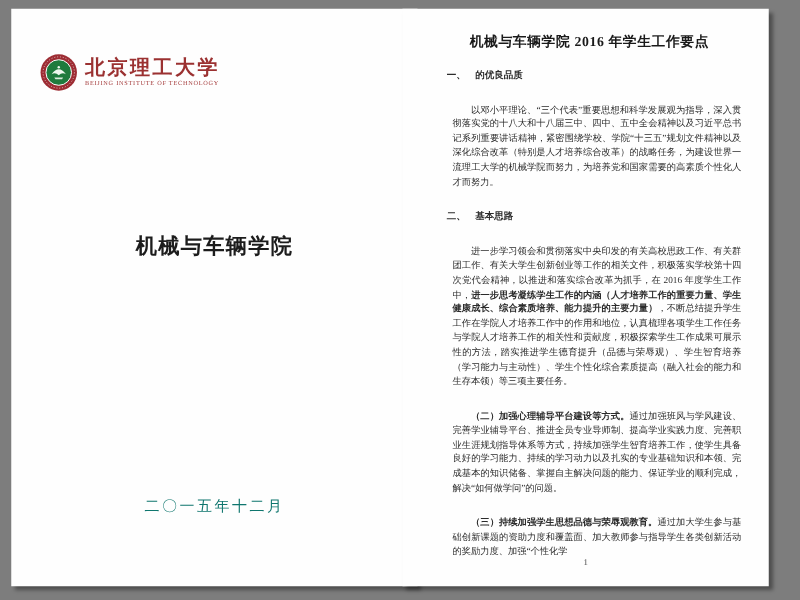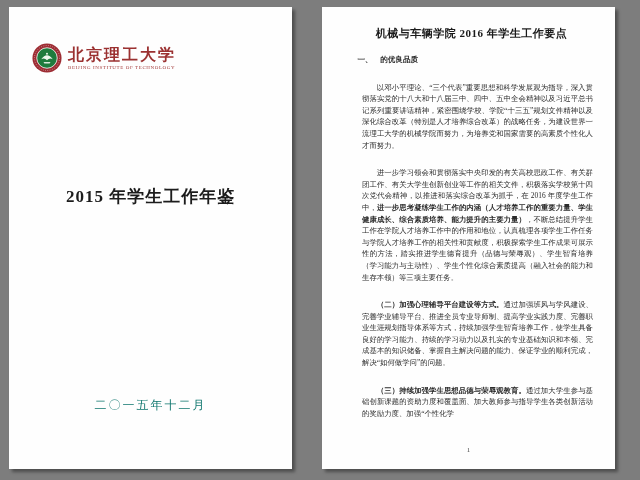--- a/index.html
+++ b/index.html
@@ -9,21 +9,21 @@
     overflow:hidden;
     font-family:"Liberation Serif","DejaVu Serif",serif;
   }
   .canvas { position:relative; width:640px; height:480px; }
 
   .page {
     position:absolute; top:7px;
     background:#fefefe;
     box-shadow:3px 3px 3px rgba(0,0,0,0.38);
   }
-  .page-left  { left:9px;  width:283px; height:462px; }
+  .page-left  { left:9px;  width:283px; height:462px;padding-left:42px; }
   .page-right { left:322px; width:293px; height:462px; }
 
   
   .logo-row { position:absolute; top:36px; left:23px; display:flex; align-items:center; }
   .emblem { width:30px; height:30px; display:block; }
   .logo-text { margin-left:6px; }
   .logo-cn {
     font-size:16px; font-weight:bold; color:#9b3131;
     letter-spacing:2px; line-height:17px; white-space:nowrap;
   }
@@ -81,32 +81,33 @@
           <circle cx="17" cy="12.2" r="1.1" fill="#eef7ee"></circle>
         </svg>
       </span>
       <div class="logo-text">
         <div class="logo-cn">北京理工大学</div>
         <div class="logo-en">BEIJING INSTITUTE OF TECHNOLOGY</div>
       </div>
     </div>
 
     <div class="cover-title">
-      <div class="line">2015 年学生工作年鉴</div>
+      <div class="line">机械与车辆学院</div>
     </div>
 
     <div class="cover-date">二〇一五年十二月</div>
   </div>
 
   <div class="page page-right">
     <div class="doc-title">机械与车辆学院 2016 年学生工作要点</div>
 
     <div class="doc-body">
         <p class="heading"><span class="bold">一、　的优良品质</span></p>
         <p class="body"><span>以邓小平理论、“三个代表”重要思想和科学发展观为指导，深入贯彻落实党的十八大和十八届三中、四中、五中全会精神以及习近平总书记系列重要讲话精神，紧密围绕学校、学院“十三五”规划文件精神以及深化综合改革（特别是人才培养综合改革）的战略任务，为建设世界一流理工大学的机械学院而努力，为培养党和国家需要的高素质个性化人才而努力。</span></p>
+        <p class="heading"><span class="bold">二、　基本思路</span></p>
         <p class="body"><span>进一步学习领会和贯彻落实中央印发的有关高校思政工作、有关群团工作、有关大学生创新创业等工作的相关文件，积极落实学校第十四次党代会精神，以推进和落实综合改革为抓手，在 2016 年度学生工作中，</span><span class="bold">进一步思考凝练学生工作的内涵（人才培养工作的重要力量、学生健康成长、综合素质培养、能力提升的主要力量）</span><span>，不断总结提升学生工作在学院人才培养工作中的作用和地位，认真梳理各项学生工作任务与学院人才培养工作的相关性和贡献度，积极探索学生工作成果可展示性的方法，踏实推进学生德育提升（品德与荣辱观）、学生智育培养（学习能力与主动性）、学生个性化综合素质提高（融入社会的能力和生存本领）等三项主要任务。</span></p>
         <p class="body"><span class="bold">（二）加强心理辅导平台建设等方式。</span><span>通过加强班风与学风建设、完善学业辅导平台、推进全员专业导师制、提高学业实践力度、完善职业生涯规划指导体系等方式，持续加强学生智育培养工作，使学生具备良好的学习能力、持续的学习动力以及扎实的专业基础知识和本领、完成基本的知识储备、掌握自主解决问题的能力、保证学业的顺利完成，解决“如何做学问”的问题。</span></p>
         <p class="body"><span class="bold">（三）持续加强学生思想品德与荣辱观教育。</span><span>通过加大学生参与基础创新课题的资助力度和覆盖面、加大教师参与指导学生各类创新活动的奖励力度、加强“个性化学</span></p>
       </div>
 
     <div class="page-num">1</div>
   </div>
 
 </div>
 

